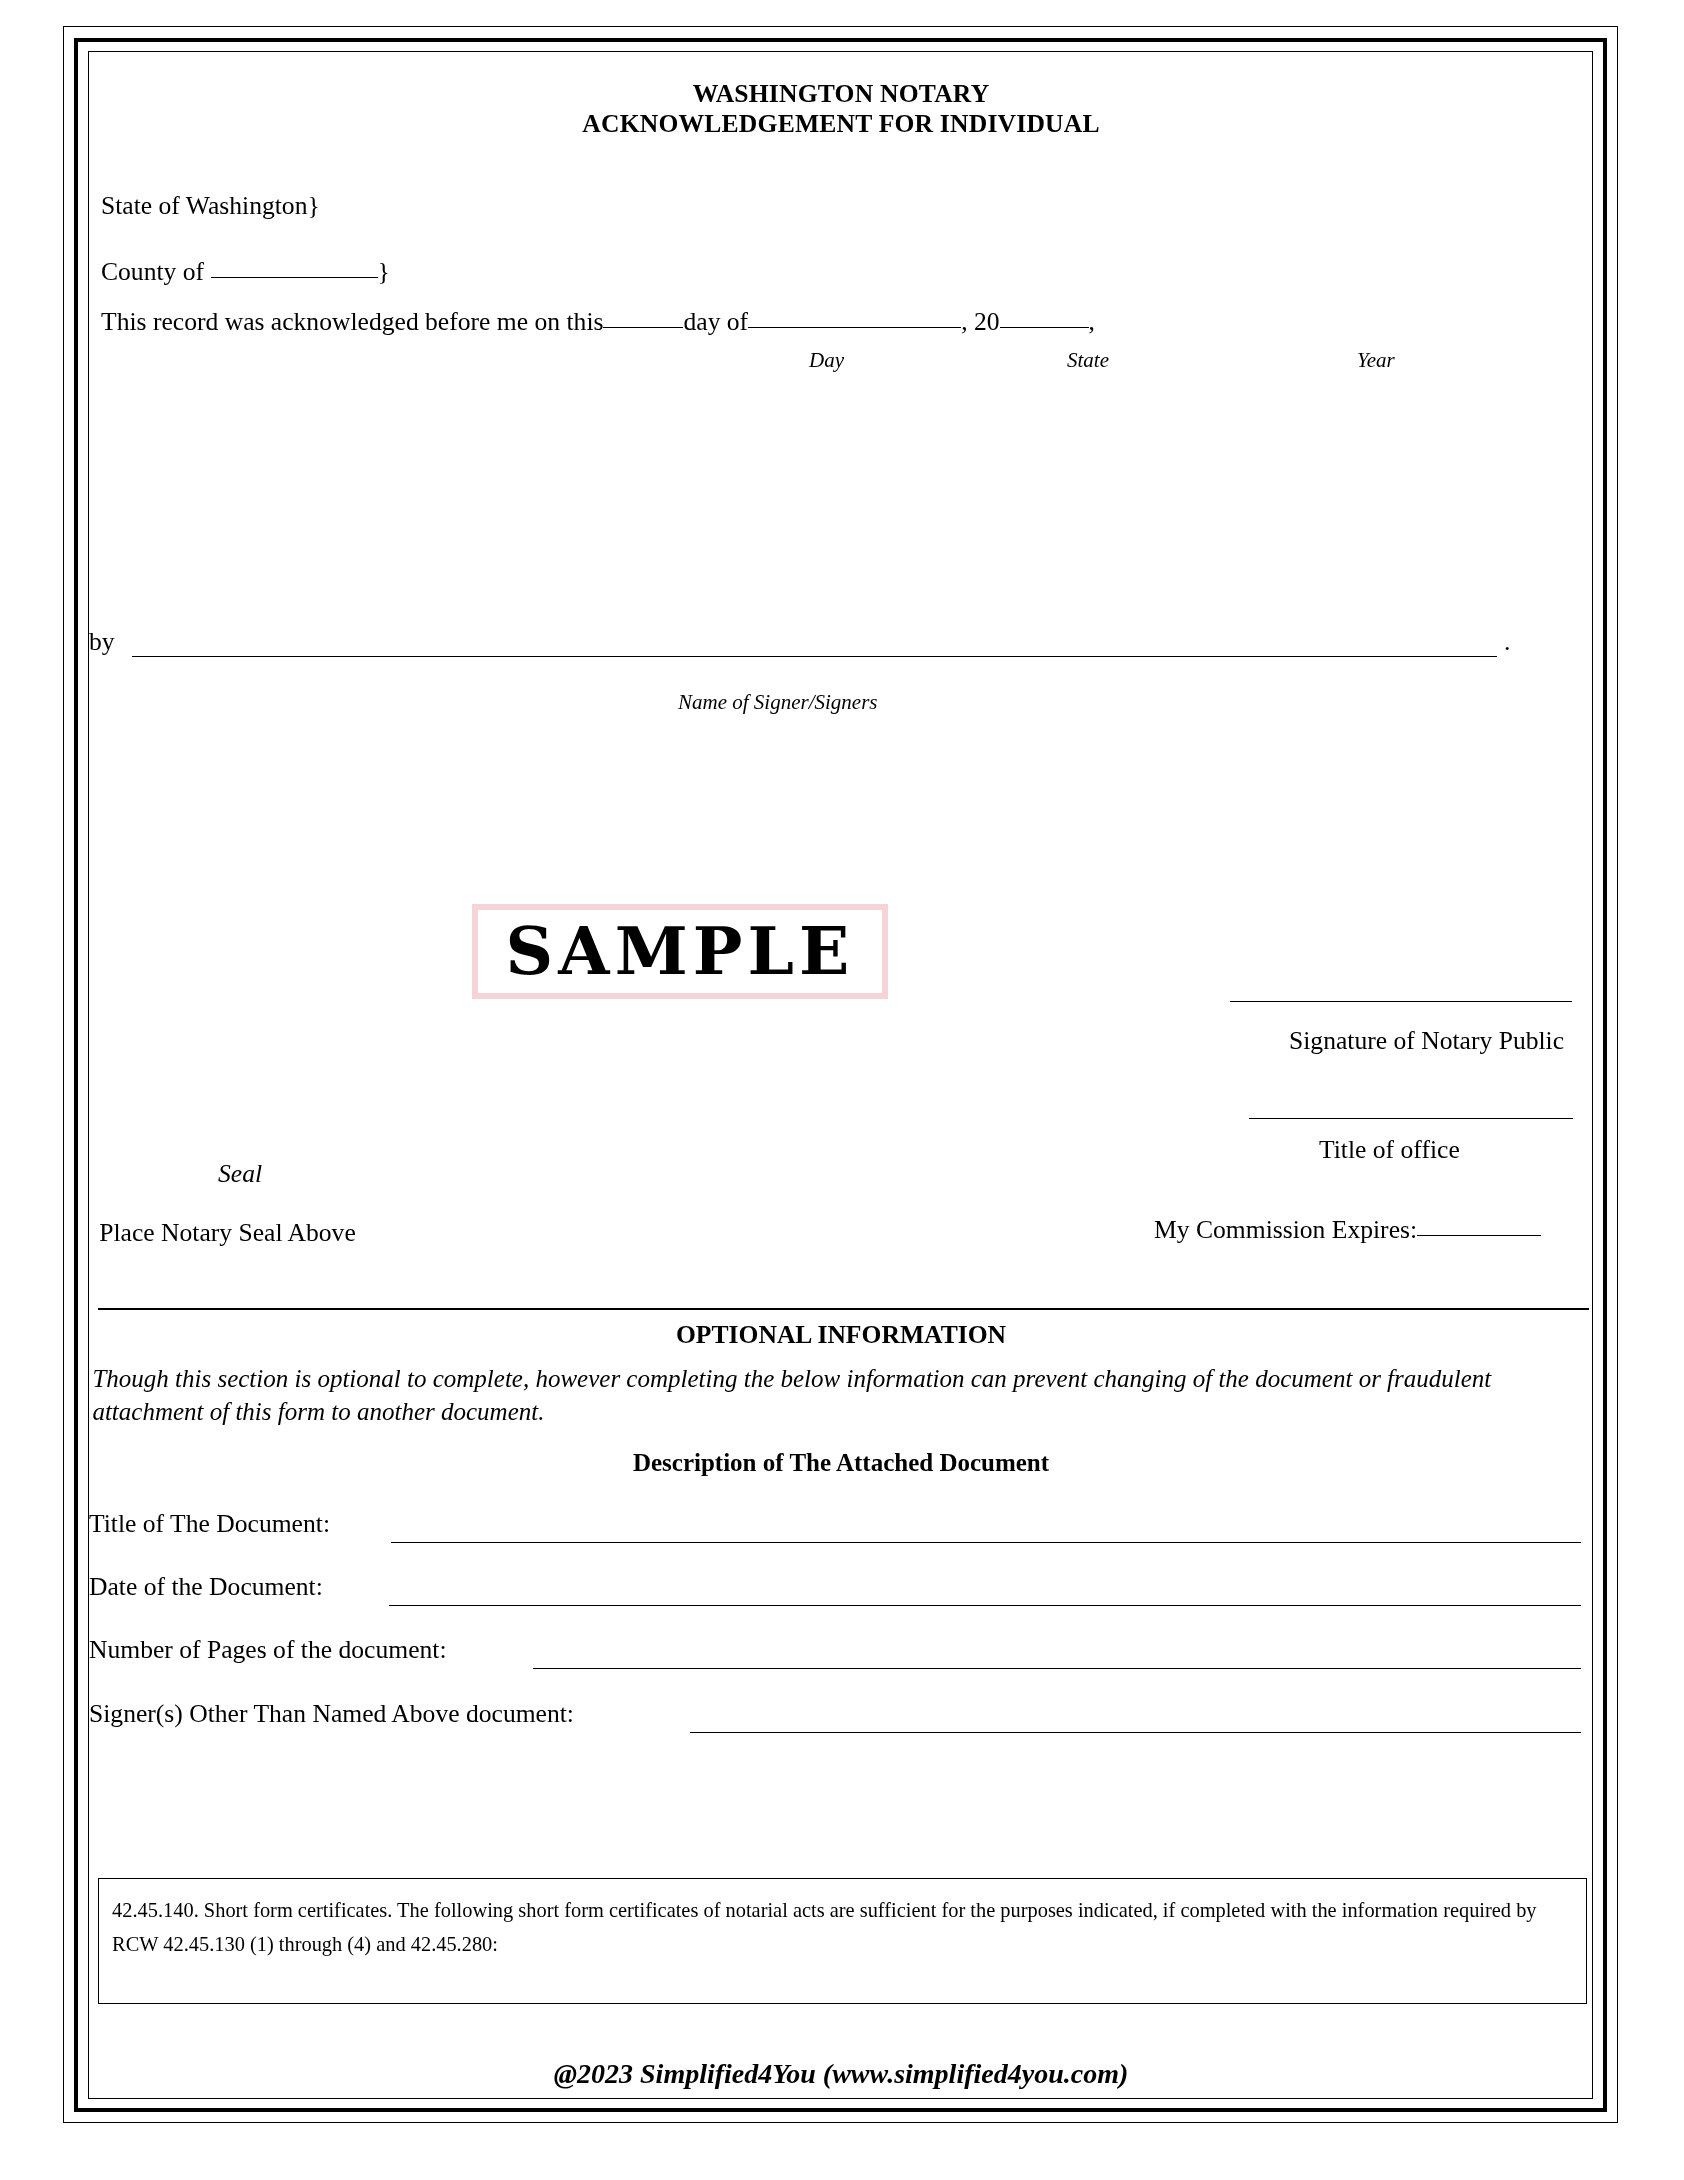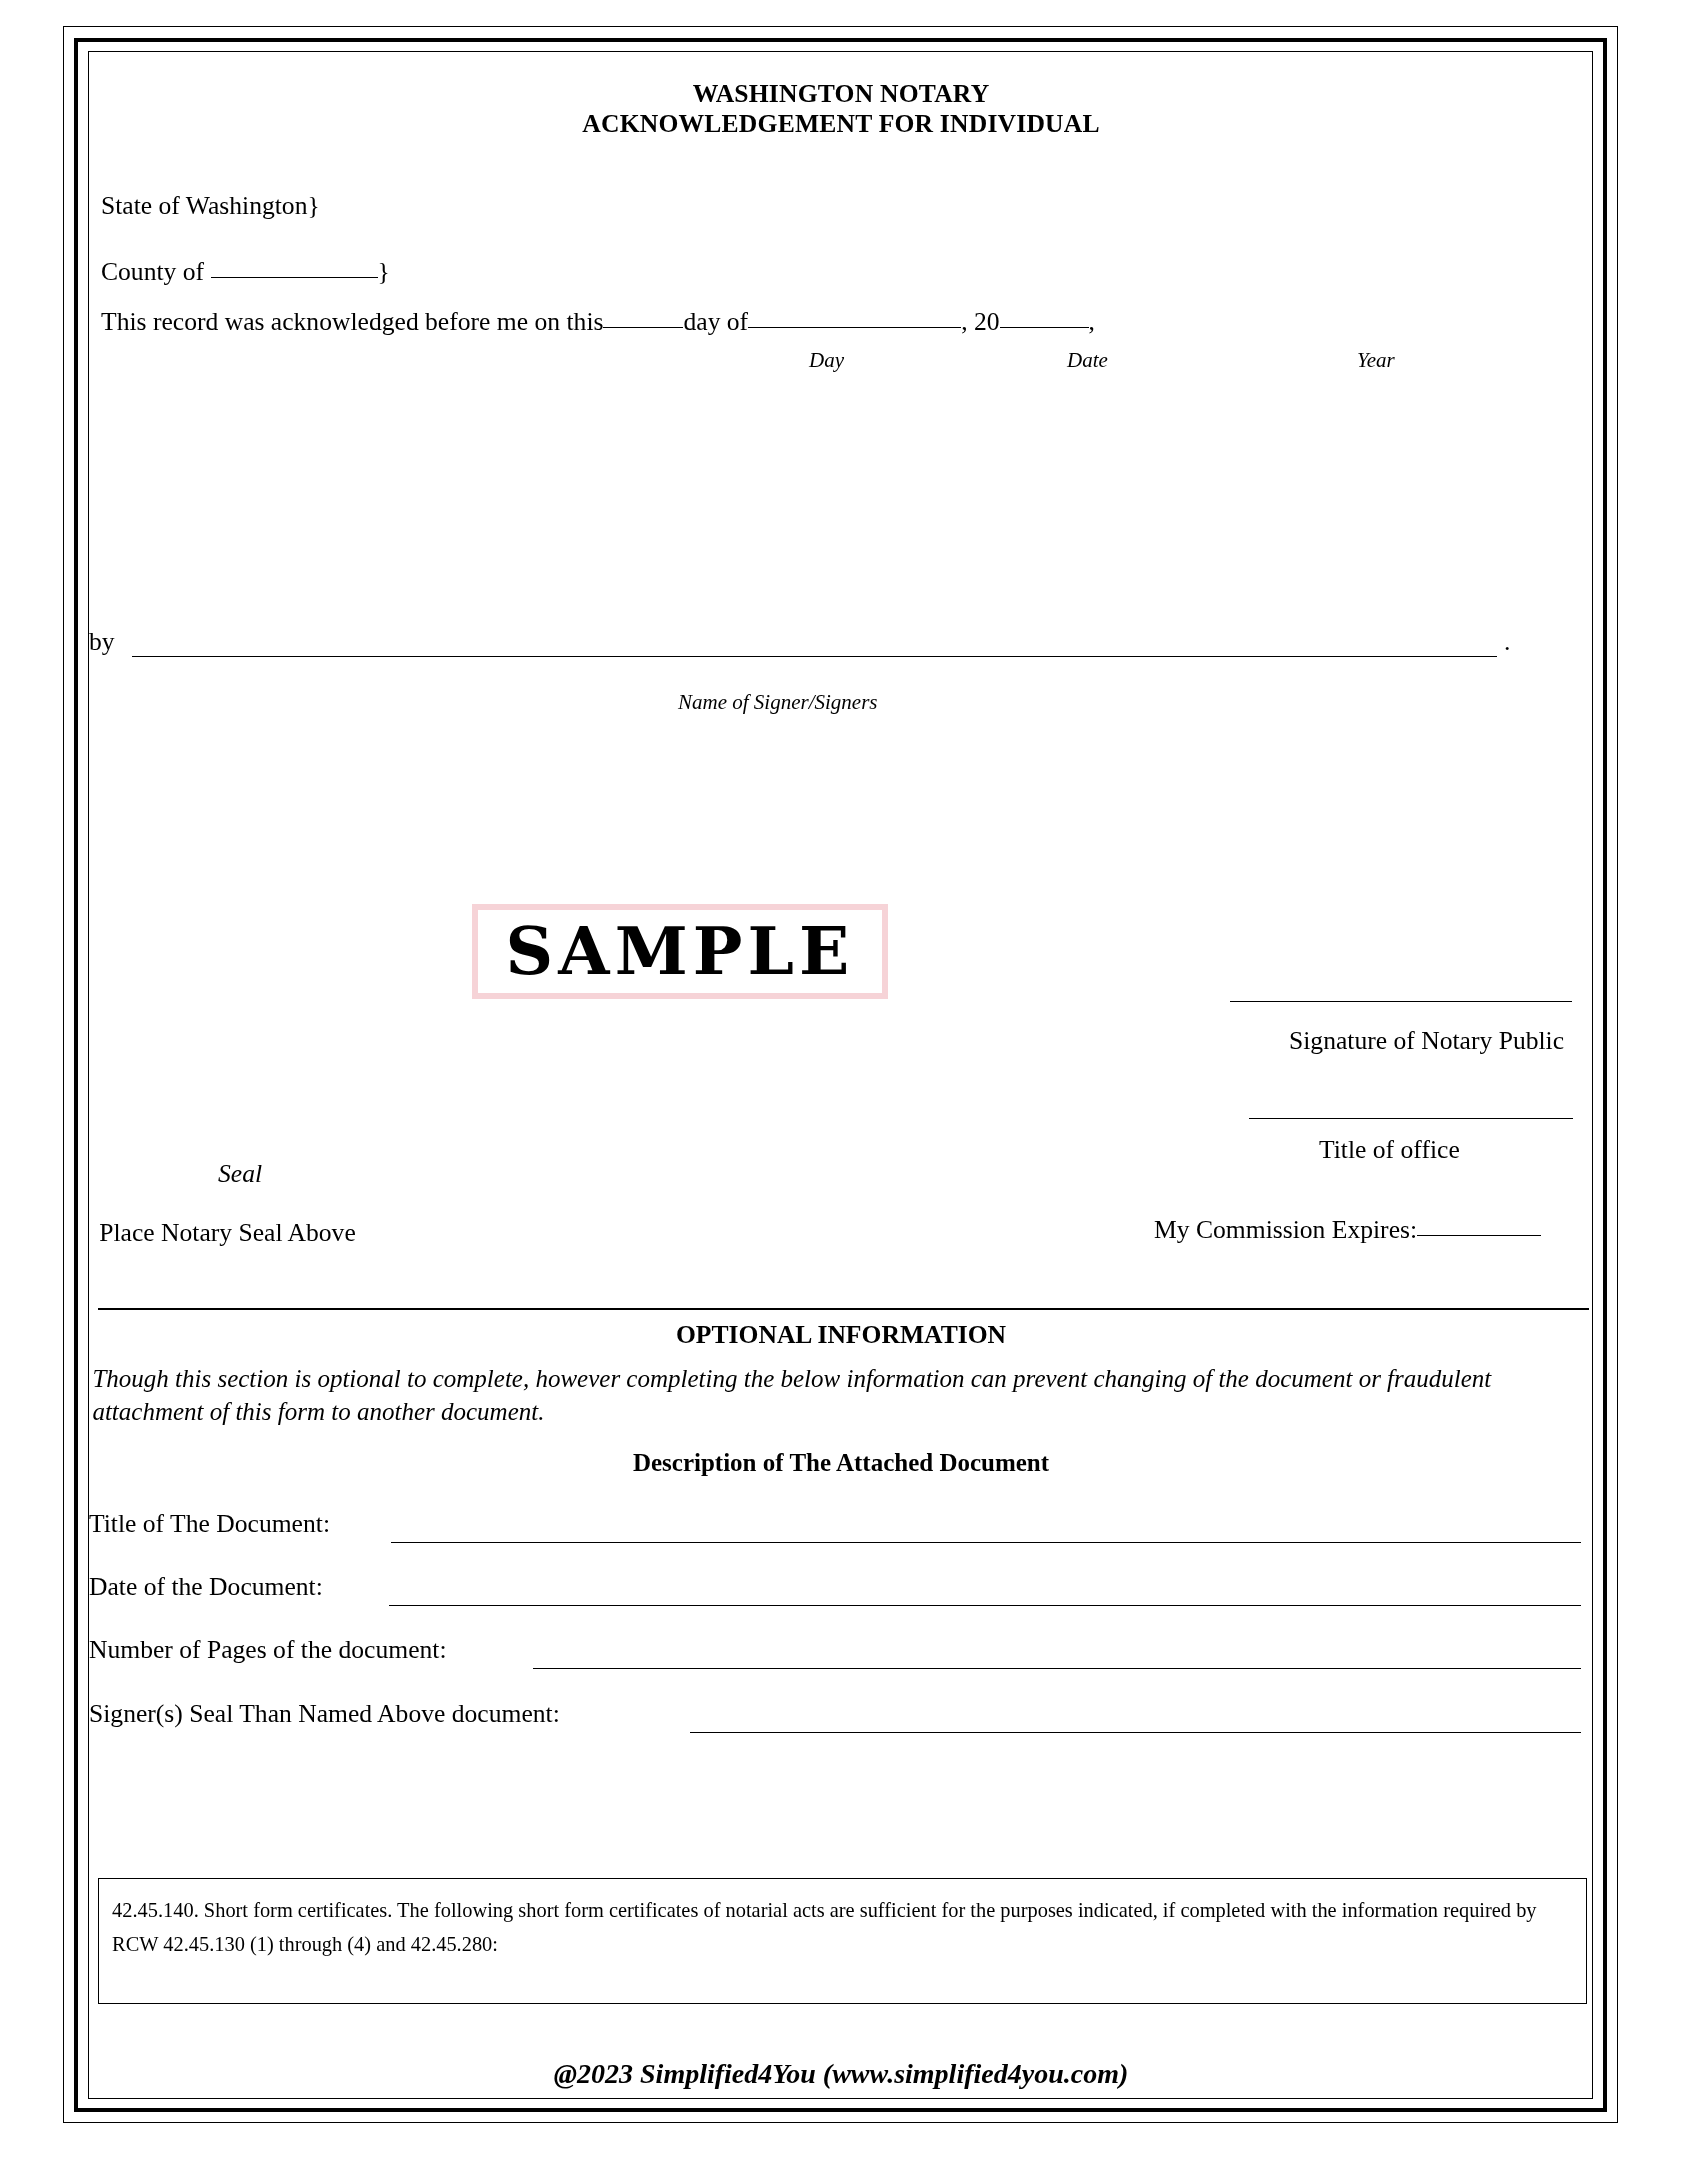--- a/index.html
+++ b/index.html
@@ -311,21 +311,21 @@
   <div class="t" id="state-line">State of Washington}</div>
 
   <div class="t" id="county-line">
     <span>County of </span><span class="rule" id="county-rule"></span><span>}</span>
   </div>
 
   <div class="t" id="ack-line">
     <span>This record was acknowledged before me on this</span><span class="rule" id="ack-day-rule"></span><span>day of</span><span class="rule" id="ack-month-rule"></span><span>, 20</span><span class="rule" id="ack-year-rule"></span><span>,</span>
   </div>
   <div class="sublabel" id="lbl-day">Day</div>
-  <div class="sublabel" id="lbl-month">Date</div>
+  <div class="sublabel" id="lbl-month">State</div>
   <div class="sublabel" id="lbl-year">Year</div>
 
   <div class="t" id="by-word">by</div>
   <div id="by-rule"></div>
   <div class="t" id="by-period">.</div>
   <div id="lbl-signer">Name of Signer/Signers</div>
 
   <div id="sample-stamp">SAMPLE</div>
 
   <div id="sig-rule"></div>
@@ -352,21 +352,21 @@
   </div>
   <div class="field-row" id="row-date">
     <span class="field-label">Date of the Document:</span>
     <span class="field-rule" id="rule-date"></span>
   </div>
   <div class="field-row" id="row-pages">
     <span class="field-label">Number of Pages of the document:</span>
     <span class="field-rule" id="rule-pages"></span>
   </div>
   <div class="field-row" id="row-signers">
-    <span class="field-label">Signer(s) Seal Than Named Above document:</span>
+    <span class="field-label">Signer(s) Other Than Named Above document:</span>
     <span class="field-rule" id="rule-signers"></span>
   </div>
 
   <div id="statute-box">
     <div id="statute-text">42.45.140. Short form certificates. The following short form certificates of notarial acts are sufficient for the purposes indicated, if completed with the information required by RCW 42.45.130 (1) through (4) and 42.45.280:</div>
   </div>
 
   <div id="footer">@2023 Simplified4You (www.simplified4you.com)</div>
 
 </div>

